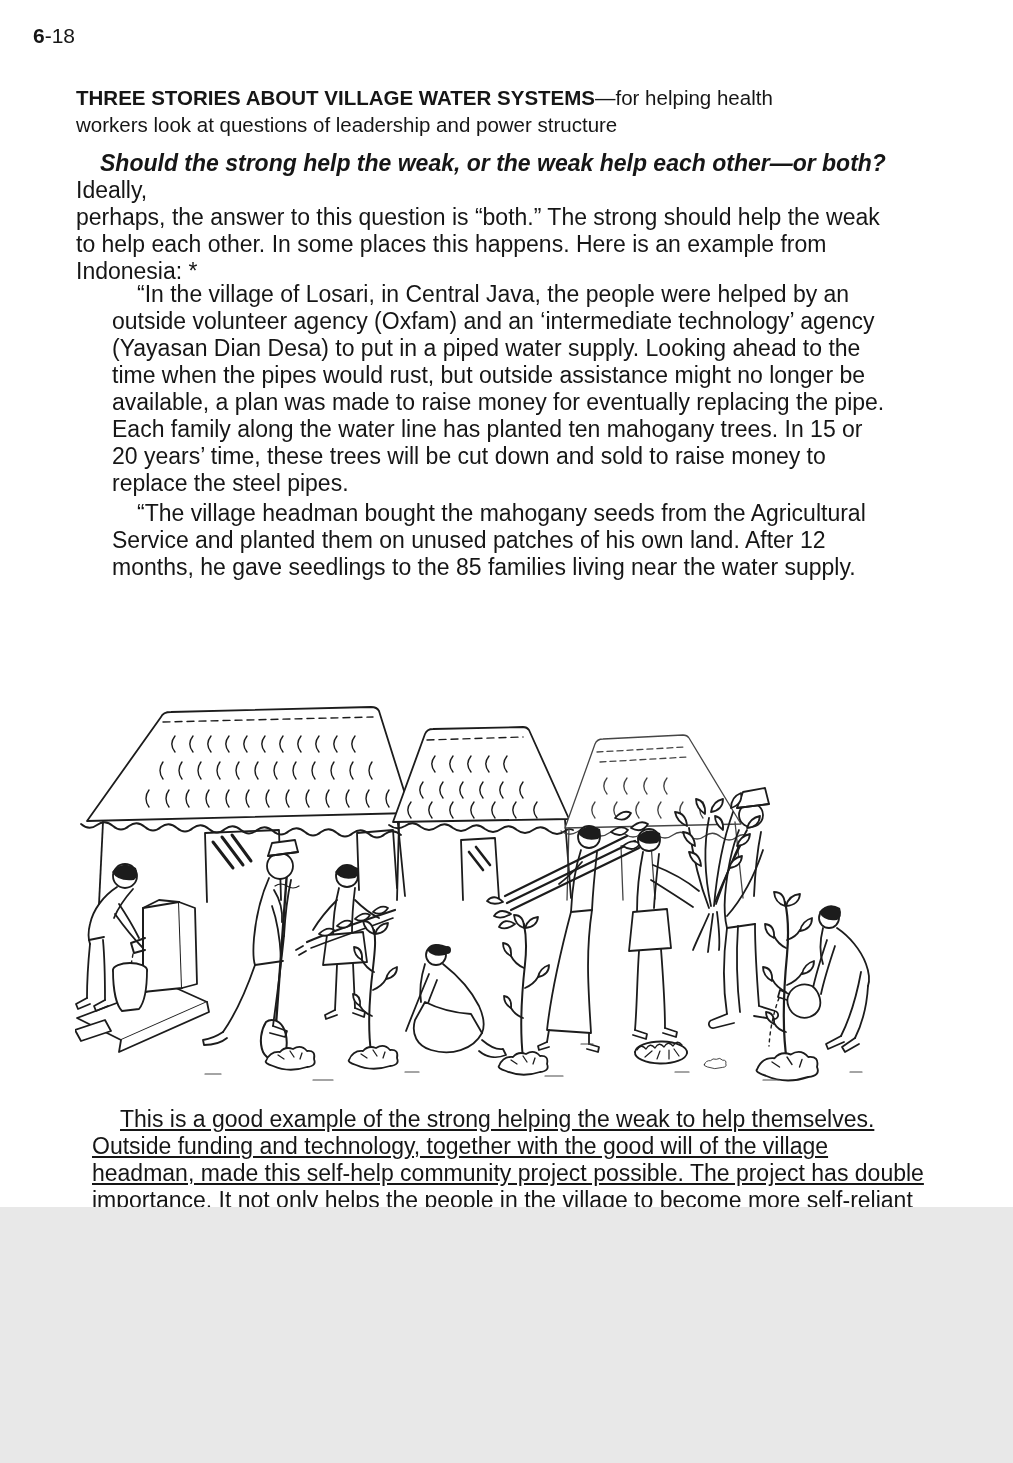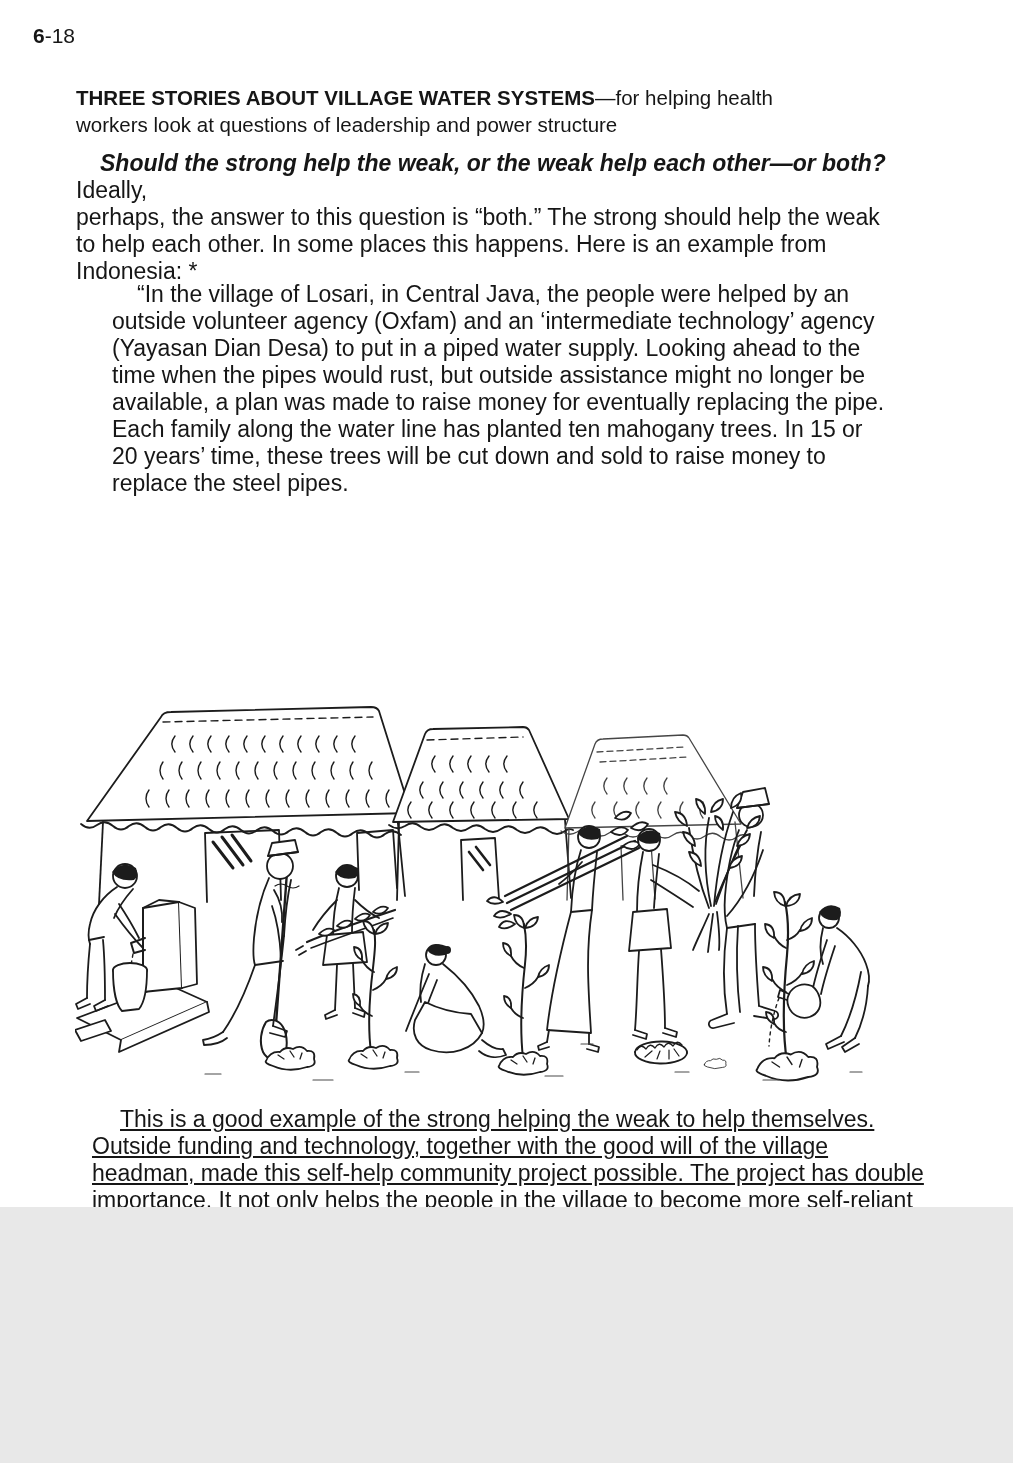--- a/index.html
+++ b/index.html
@@ -44,20 +44,23 @@
 Indonesia: *</span></div>
 
   <div class="block quote q1">“In the village of Losari, in Central Java, the people were helped by an
 outside volunteer agency (Oxfam) and an ‘intermediate technology’ agency
 (Yayasan Dian Desa) to put in a piped water supply. Looking ahead to the
 time when the pipes would rust, but outside assistance might no longer be
 available, a plan was made to raise money for eventually replacing the pipe.
 Each family along the water line has planted ten mahogany trees. In 15 or
 20 years’ time, these trees will be cut down and sold to raise money to
 replace the steel pipes.</div>
+  <div class="block quote q2">“The village headman bought the mahogany seeds from the Agricultural
+Service and planted them on unused patches of his own land. After 12
+months, he gave seedlings to the 85 families living near the water supply.</div>
 
   <svg class="figure" viewBox="0 0 860 398" width="860" height="398" xmlns="http://www.w3.org/2000/svg">
     <g fill="none" stroke="#1c1c1c" stroke-width="1.8" stroke-linecap="round" stroke-linejoin="round">
 
       <g>
         <path d="M12,121 L86,17 Q88,12 96,12 L296,7 Q302,7 304,11 L336,113 Z" fill="#fff"></path>
         <path d="M6,124 q8,7 16,1 q8,-6 16,1 q8,7 16,0 q8,-6 16,1 q8,7 16,0 q8,-6 16,1 q8,7 16,0 q8,-6 16,1 q8,7 16,0 q8,-6 16,1 q8,7 16,0 q8,-6 16,1 q8,7 16,0 q8,-6 16,1 q8,7 16,0 q8,-6 16,1 q8,7 16,0 q8,-6 16,1 q8,7 16,0 q8,-6 16,1"></path>
         <path stroke-width="1.4" stroke-dasharray="7 5" d="M88,22 L298,17"></path>
         <path stroke-width="1.4" d="M100,36 c-4,5 -4,11 0,16 M118,36 c-4,5 -4,11 0,16 M136,36 c-4,5 -4,11 0,16 M154,36 c-4,5 -4,11 0,16 M172,36 c-4,5 -4,11 0,16 M190,36 c-4,5 -4,11 0,16 M208,36 c-4,5 -4,11 0,16 M226,36 c-4,5 -4,11 0,16 M244,36 c-4,5 -4,11 0,16 M262,36 c-4,5 -4,11 0,16 M280,36 c-4,5 -4,11 0,16"></path>
         <path stroke-width="1.4" d="M88,62 c-4,5 -4,12 0,17 M107,62 c-4,5 -4,12 0,17 M126,62 c-4,5 -4,12 0,17 M145,62 c-4,5 -4,12 0,17 M164,62 c-4,5 -4,12 0,17 M183,62 c-4,5 -4,12 0,17 M202,62 c-4,5 -4,12 0,17 M221,62 c-4,5 -4,12 0,17 M240,62 c-4,5 -4,12 0,17 M259,62 c-4,5 -4,12 0,17 M278,62 c-4,5 -4,12 0,17 M297,62 c-4,5 -4,12 0,17"></path>

